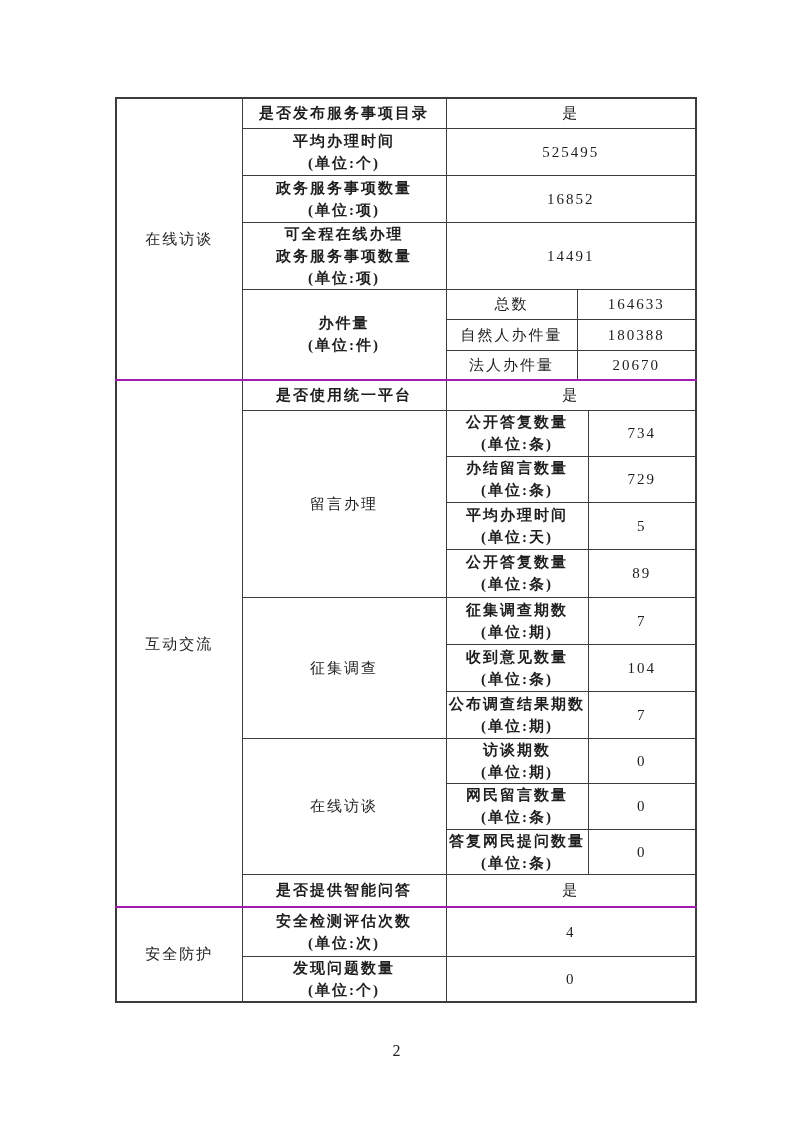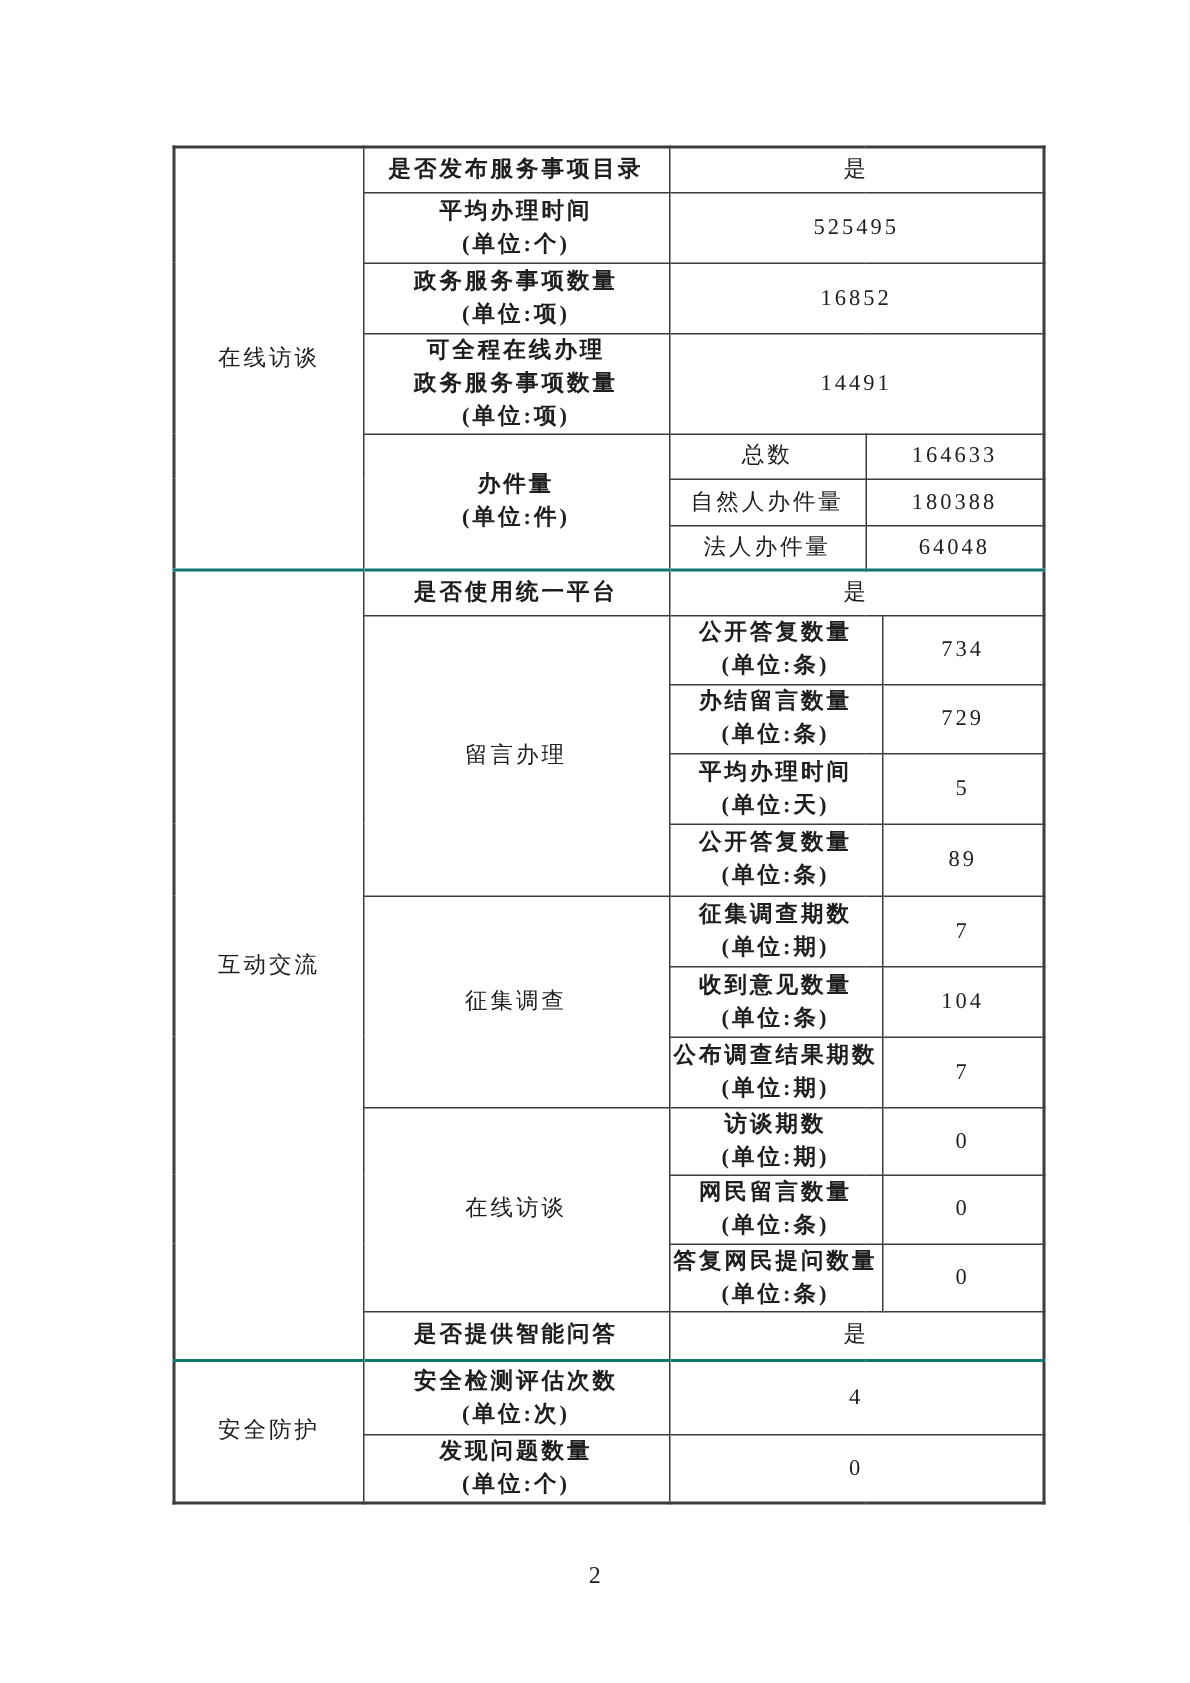--- a/index.html
+++ b/index.html
@@ -22,21 +22,21 @@
   }
   table.report td{
     border:1px solid #3c3c3c;
     text-align:center;
     vertical-align:middle;
     padding:0;
     font-size:15px;
     letter-spacing:2px;
     line-height:22px;
   }
-  tr.sec-start td{border-top:2px solid #0f766e;}
+  tr.sec-start td{border-top:2px solid #a21caf;}
   td.val, td.num{letter-spacing:0.5px;}
   .l{line-height:22px;font-weight:bold;}
   tr.h29{height:33px} tr.h30{height:30px} tr.h31{height:31px}
   tr.h44{height:44px} tr.h45{height:45px} tr.h46{height:46px}
   tr.h47{height:47px} tr.h48{height:48px} tr.h49{height:49px}
   tr.h51{height:40px} tr.h66{height:66px}
   .page-num{
     position:absolute;
     top:1042px;left:0;right:0;
     text-align:center;
@@ -115,21 +115,21 @@
       </td>
       <td colspan="2" class="val num">
         <div>180388</div>
       </td>
     </tr>
     <tr class="h30">
       <td>
         <div>法人办件量</div>
       </td>
       <td colspan="2" class="val num">
-        <div>64048</div>
+        <div>20670</div>
       </td>
     </tr>
 
     <tr class="h30 sec-start">
       <td rowspan="12">
         <div>互动交流</div>
       </td>
       <td>
         <div class="l">是否使用统一平台</div>
       </td>

